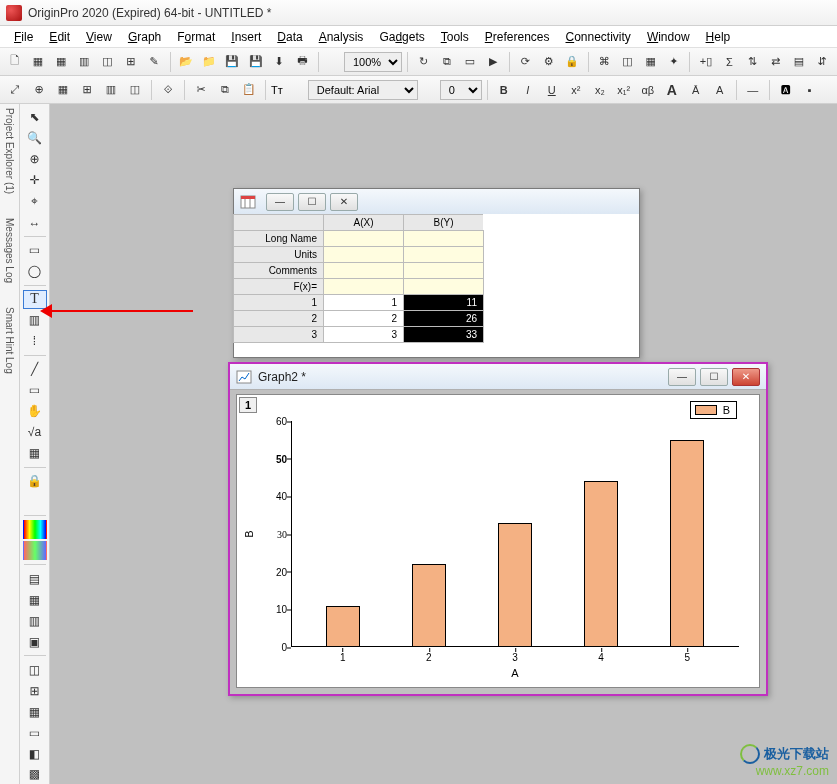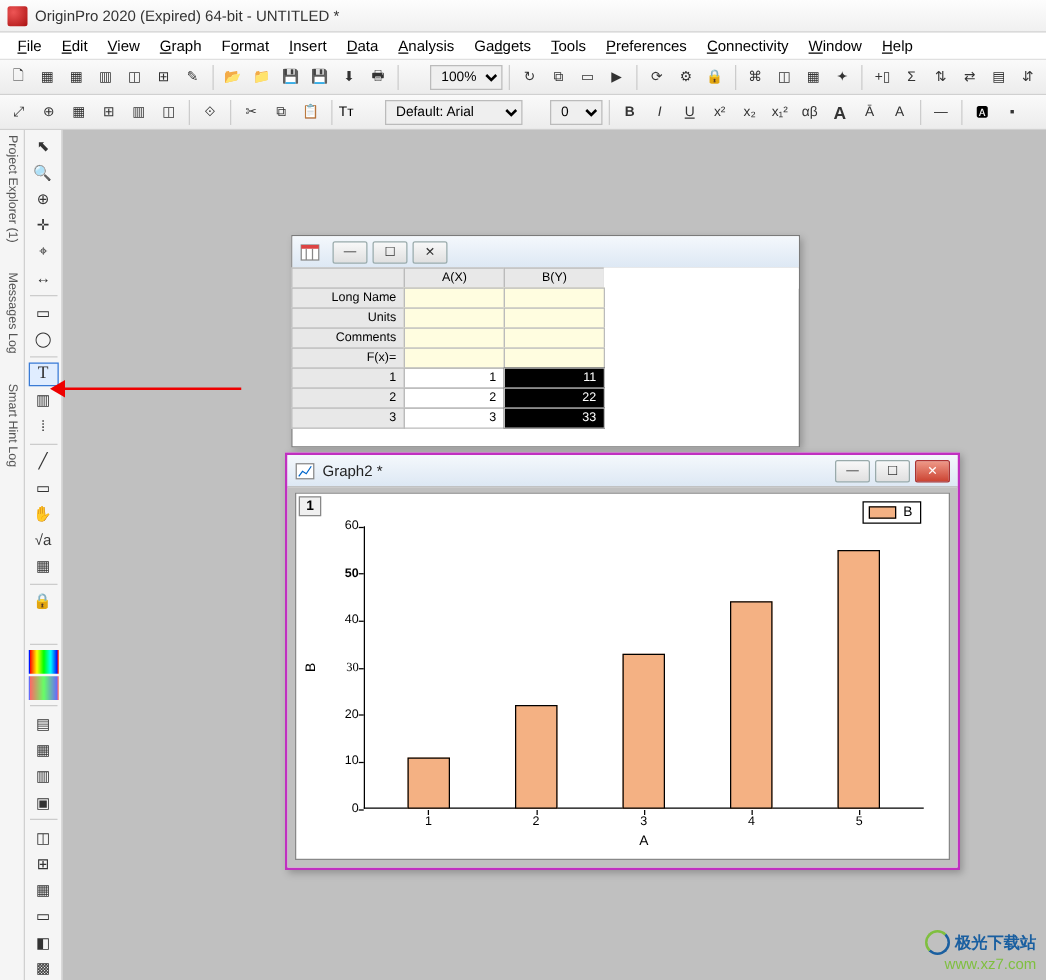--- a/index.html
+++ b/index.html
@@ -259,21 +259,21 @@
       <div class="cell ylw"></div>
       <div class="cell" style="border:none"></div>
 
       <div class="cell rowhdr">1</div>
       <div class="cell datacell">1</div>
       <div class="cell datacell sel">11</div>
       <div class="cell" style="border:none"></div>
 
       <div class="cell rowhdr">2</div>
       <div class="cell datacell">2</div>
-      <div class="cell datacell sel">22</div>
+      <div class="cell datacell sel">26</div>
       <div class="cell" style="border:none"></div>
 
       <div class="cell rowhdr">3</div>
       <div class="cell datacell">3</div>
       <div class="cell datacell sel">33</div>
       <div class="cell" style="border:none"></div>
     </div>
   </div>
 
   <div id="graph2" class="mdi-window">

